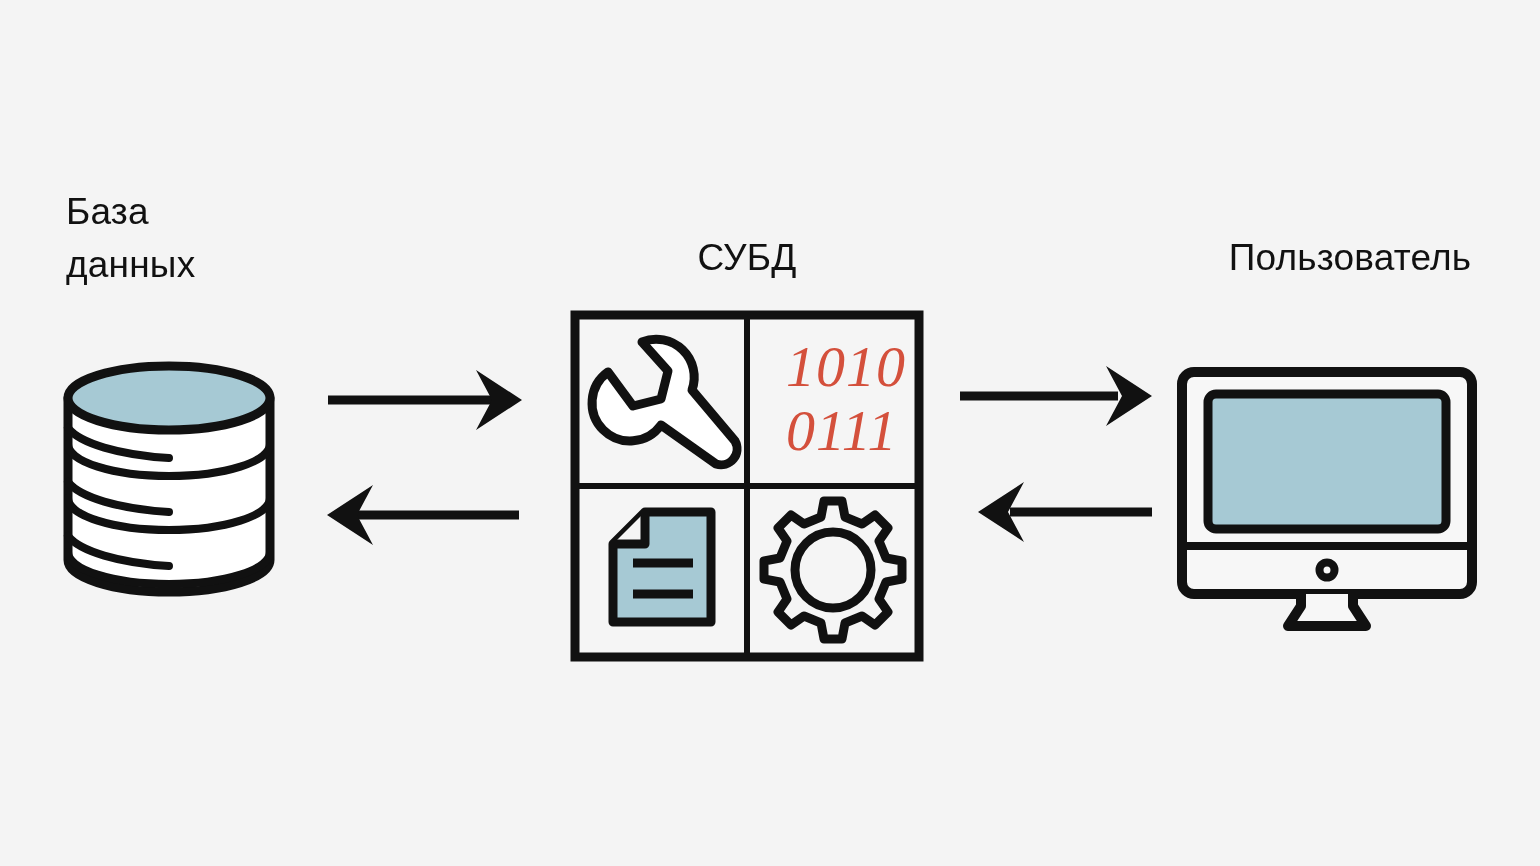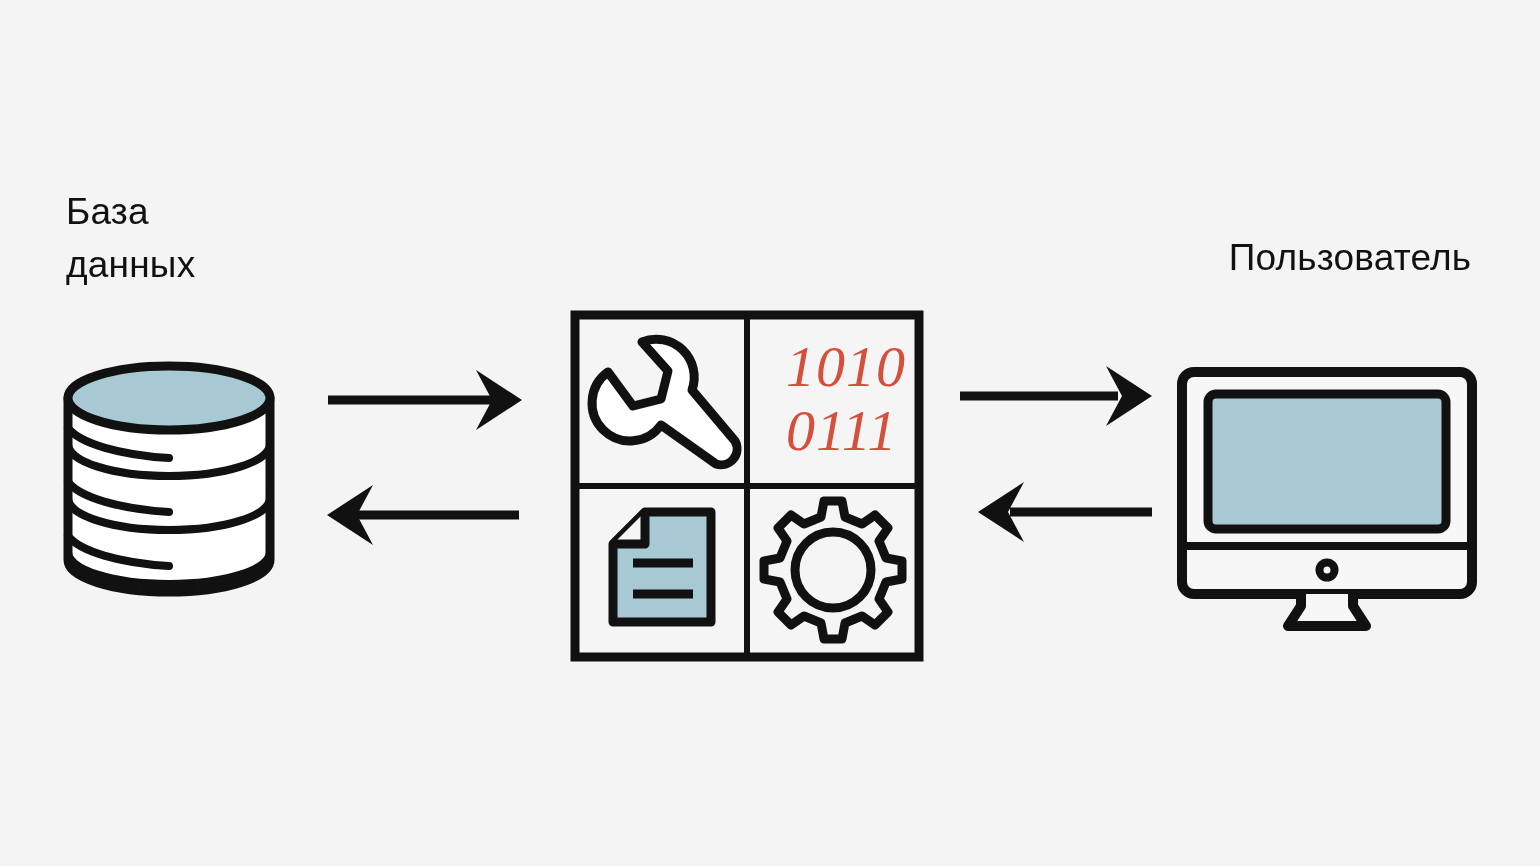--- a/index.html
+++ b/index.html
@@ -66,20 +66,21 @@
   }
 </style>
 </head>
 <body>
 
 <div id="stage">
 
   <div class="label" id="label-database">База
 данных</div>
 
+  <div class="label" id="label-dbms">СУБД</div>
 
   <div class="label" id="label-user">Пользователь</div>
 
   <svg class="svg-layer" viewBox="0 0 1540 866" xmlns="http://www.w3.org/2000/svg">
 
     <defs>
 
       <g id="barb-right">
         <path d="M 0,0 L -46,-30 L -30,0 L -46,30 Z" fill="#111111"></path>
       </g>

